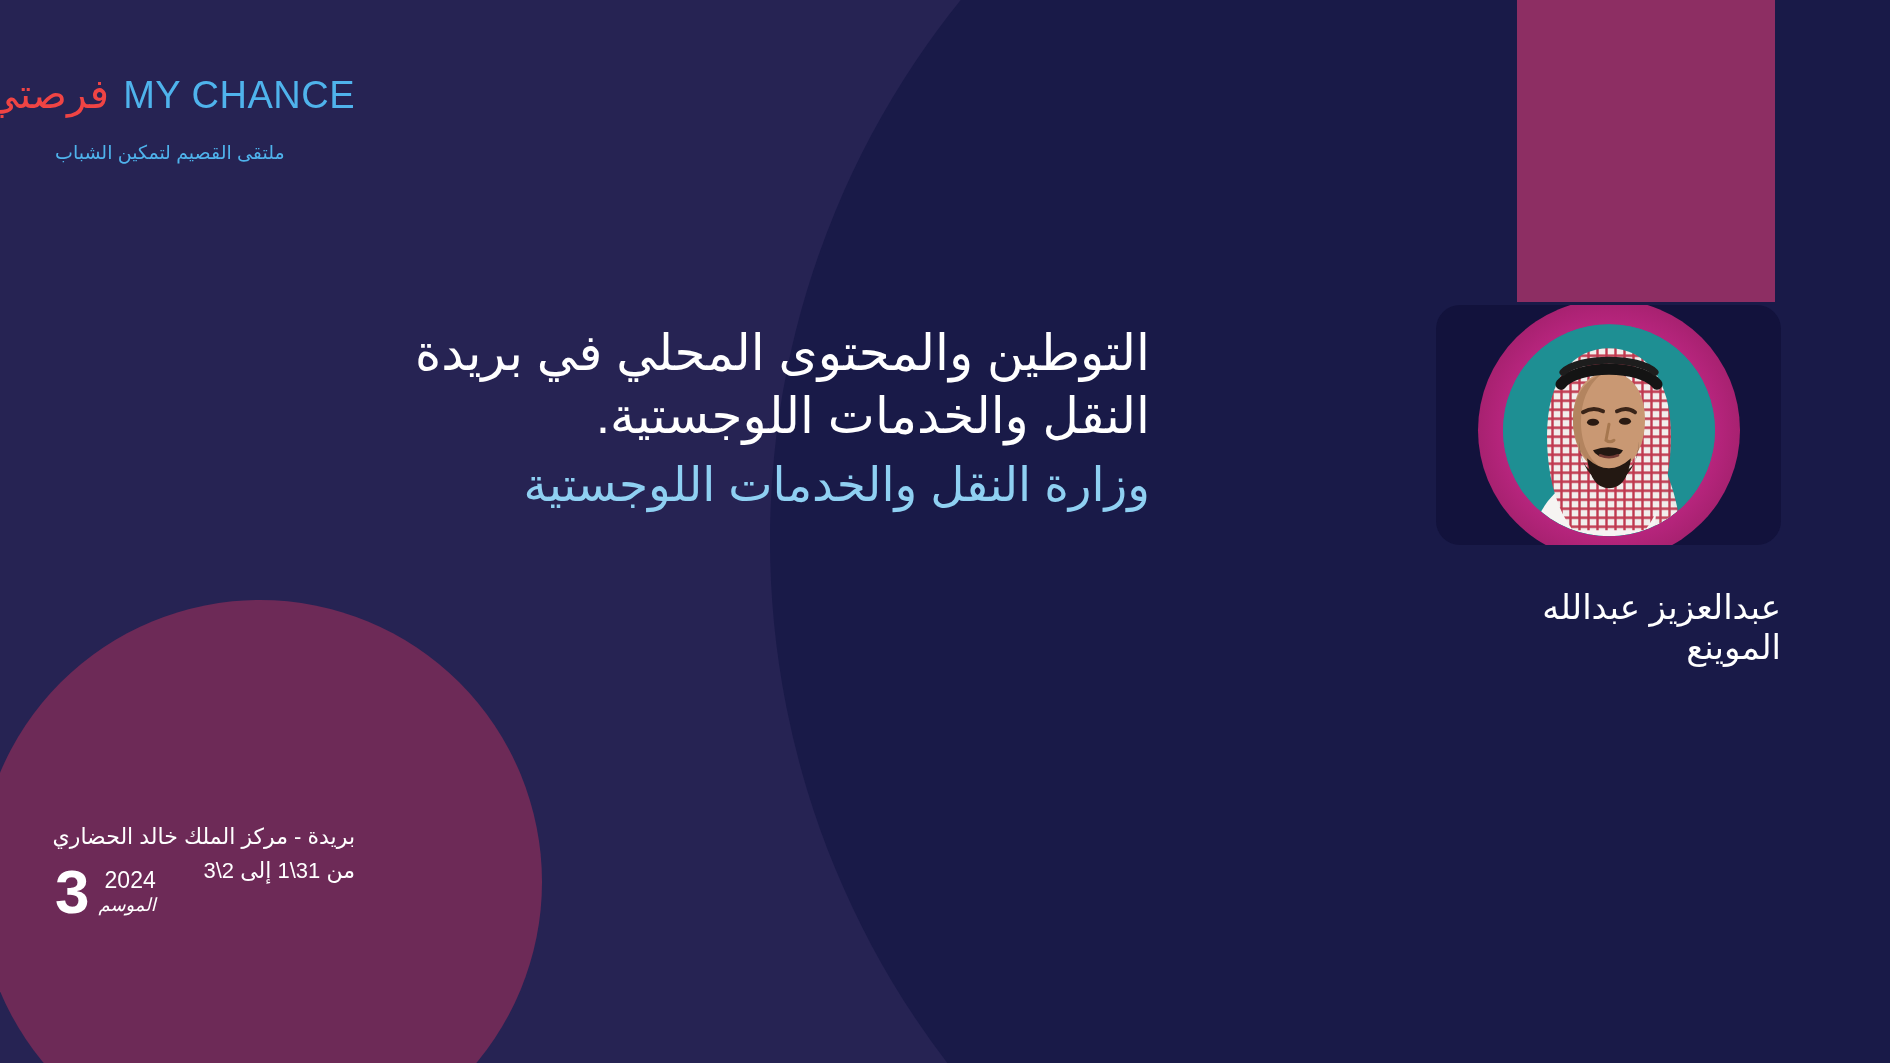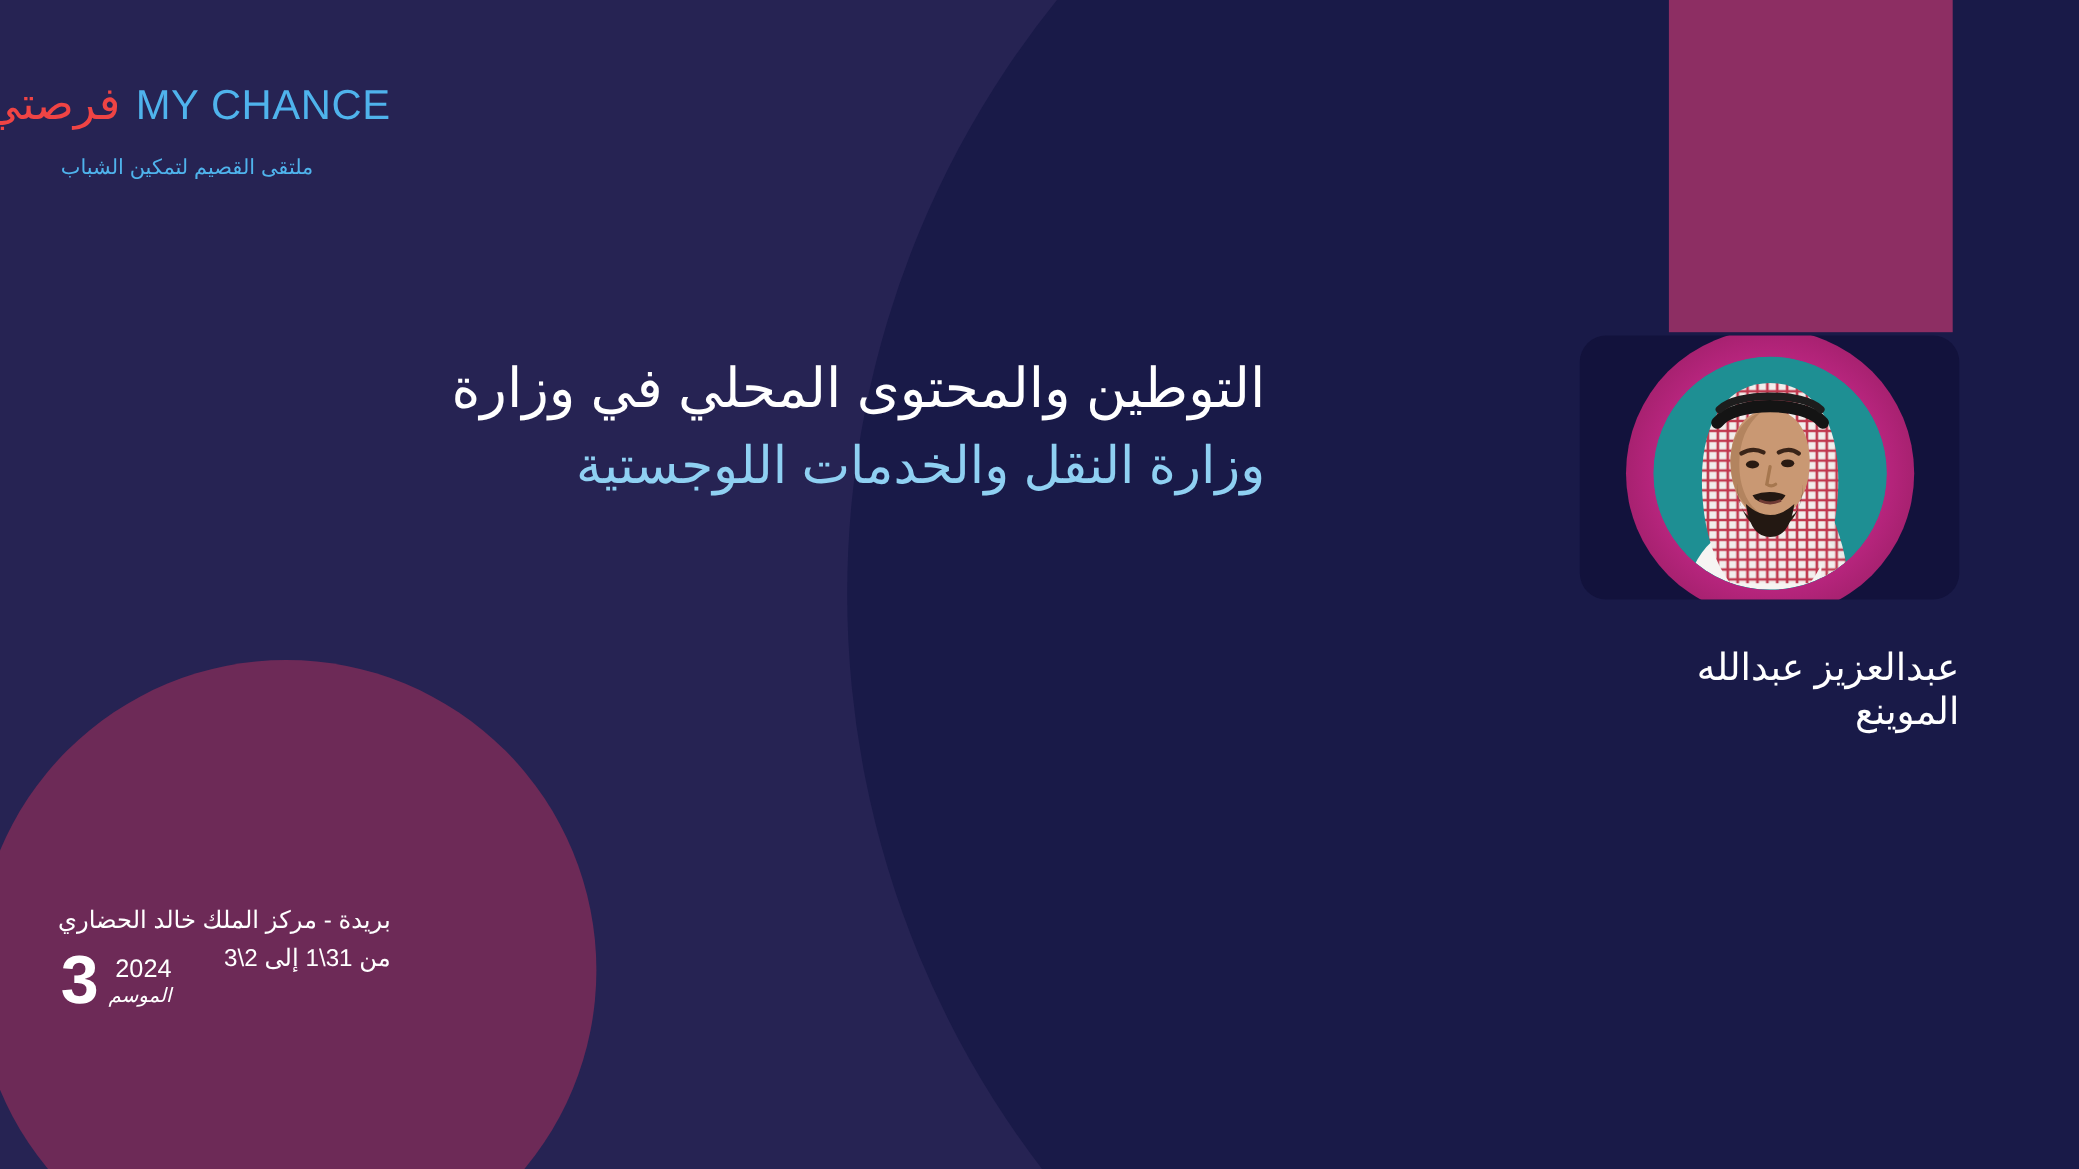--- a/index.html
+++ b/index.html
@@ -222,21 +222,22 @@
 
   <div class="logo-block">
     <div class="logo-row">
       <span class="logo-en">MY CHANCE</span>
       <span class="logo-ar">فرصتي</span>
     </div>
     <div class="logo-tagline">ملتقى القصيم لتمكين الشباب</div>
   </div>
 
   <div class="title-block">
-    <div class="title-main">التوطين والمحتوى المحلي في وزارة</div>
+    <div class="title-main">التوطين والمحتوى المحلي في بريدة</div>
+    <div class="title-main">النقل والخدمات اللوجستية.</div>
     <div class="title-sub">وزارة النقل والخدمات اللوجستية</div>
   </div>
 
   <div class="speaker">
     <div class="photo-card">
       <div class="photo-ring">
         <div class="photo-inner">
           <svg class="portrait-svg" viewBox="0 0 212 212">
             <defs>
               <clipPath id="circClip">

